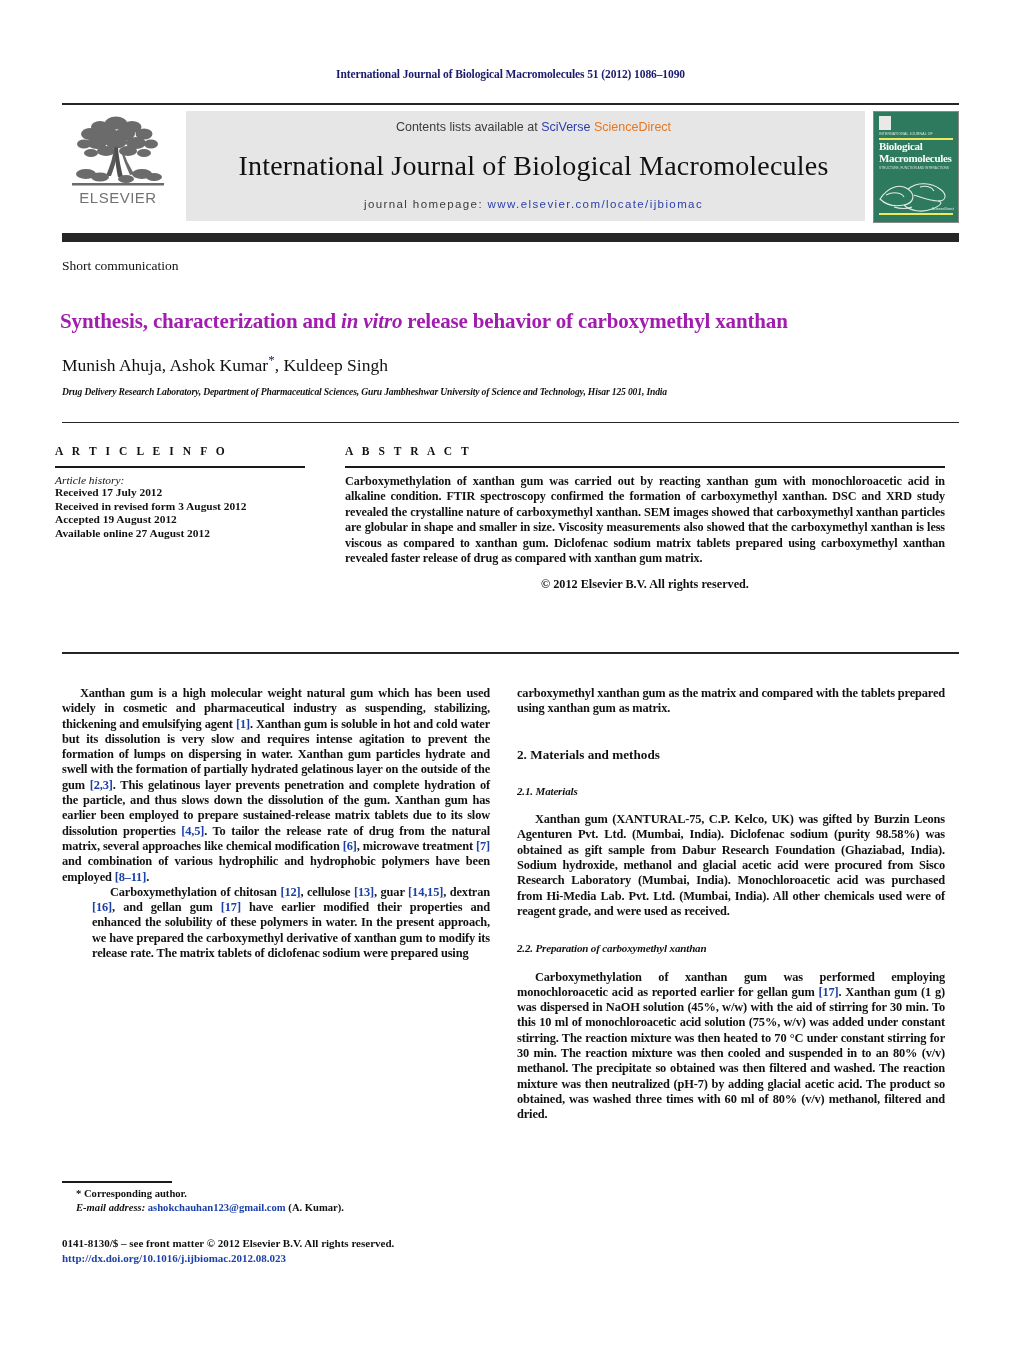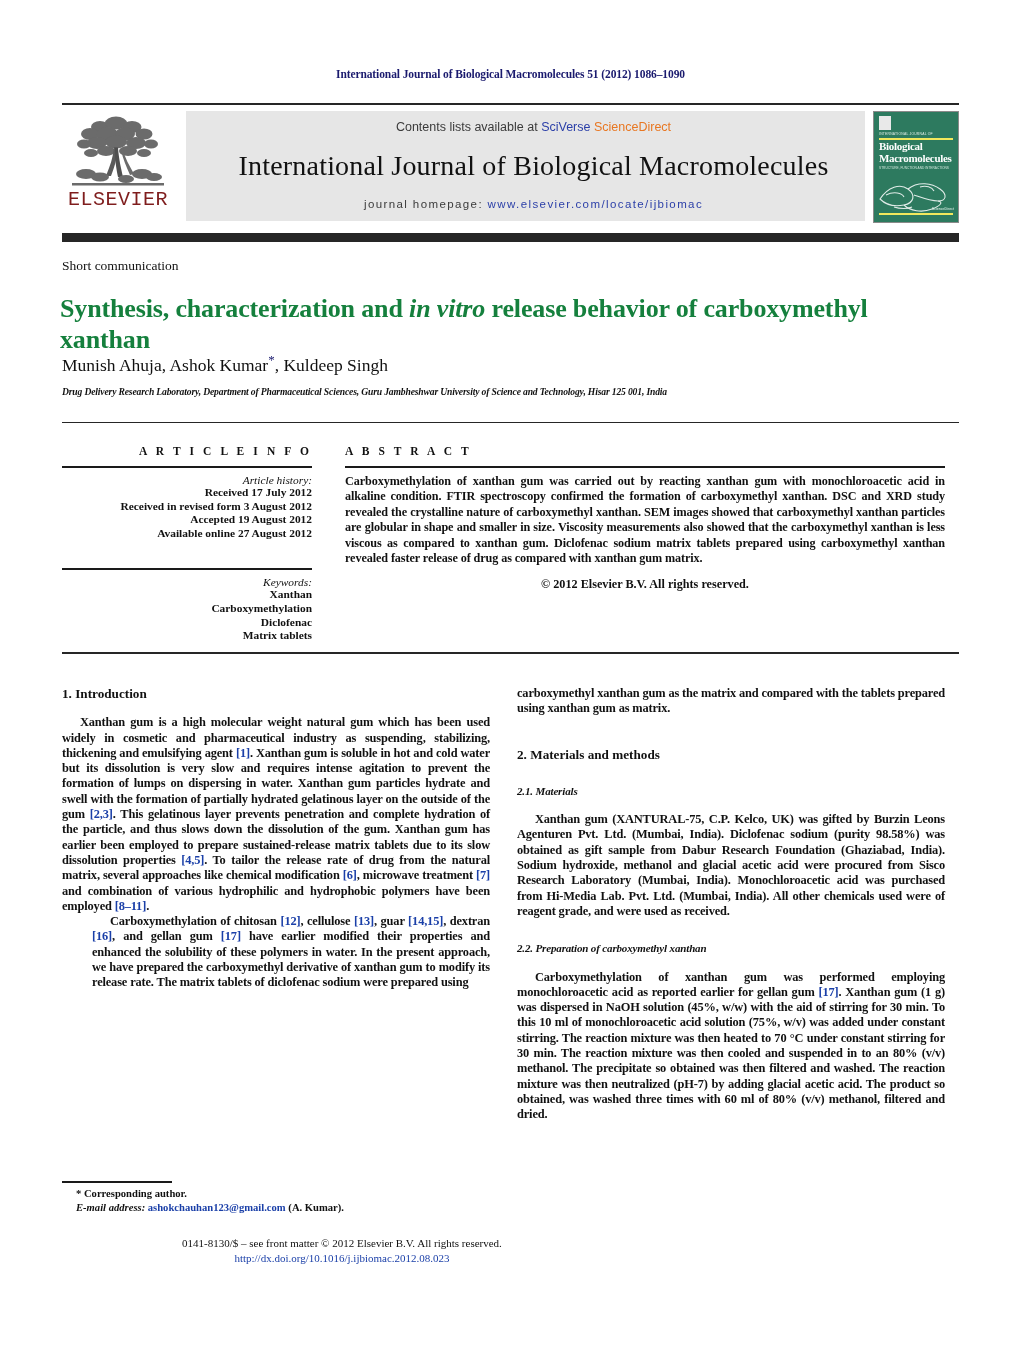--- a/index.html
+++ b/index.html
@@ -54,24 +54,24 @@
     width: 112px;
     flex: 0 0 112px;
     display: flex;
     flex-direction: column;
     align-items: center;
     justify-content: flex-start;
     padding-top: 5px;
   }
   .tree-svg { display: block; }
   .elsevier-word {
-    font-family: Liberation Mono, monospace;
-    font-size: 20px;
+    font-family: Liberation Sans, sans-serif;
+    font-size: 15px;
     letter-spacing: 0.5px;
-    color: #7f1d1d;
+    color: #737373;
     font-weight: 400;
     line-height: 1;
     margin-top: -2px;
   }
   .masthead-center {
     flex: 1 1 auto;
     background: #e6e6e6;
     margin: 2px 8px 2px 12px;
     display: flex;
     flex-direction: column;
@@ -141,26 +141,26 @@
   
   .short-comm {
     position: absolute;
     top: 258px;
     left: 62px;
     font-size: 13.5px;
     color: #111;
   }
   .article-title {
     position: absolute;
-    top: 276px;
+    top: 292px;
     left: 60px;
     width: 880px;
-    font-size: 26px;
+    font-size: 21px;
     line-height: 31px;
-    color: #15803d;
+    color: #a21caf;
     letter-spacing: -0.15px;
   }
   .article-title i { font-style: italic; }
   .authors {
     position: absolute;
     top: 352px;
     left: 62px;
     width: 880px;
     font-size: 17.5px;
     color: #111;
@@ -184,23 +184,22 @@
     left: 62px;
     width: 897px;
     height: 1px;
     background: #262626;
   }
 
   
   .infoblock {
     position: absolute;
     top: 445px;
-    left: 62px;
+    left: 55px;
     width: 250px;
-    text-align: right;
   }
   .abstractblock {
     position: absolute;
     top: 445px;
     left: 345px;
     width: 600px;
   }
   .sechead {
     font-family: "Liberation Serif", serif;
     font-size: 11.5px;
@@ -307,22 +306,21 @@
   .footnote .email { color: #1a3fa8; }
 
   .footer {
     position: absolute;
     left: 62px;
     top: 1236px;
     width: 560px;
     font-size: 11px;
     line-height: 14.5px;
     color: #111;
-    font-weight: normal;
-    text-align: center;
+    font-weight: bold;
   }
   .footer .doi { color: #1a3fa8; }
 </style>
 </head>
 <body>
 
 <div class="page">
 
   <div class="running-head">International Journal of Biological Macromolecules 51 (2012) 1086–1090</div>
 
@@ -415,41 +413,32 @@
 
   <div class="infoblock">
     <div class="sechead">A R T I C L E    I N F O</div>
     <div class="thin-rule"></div>
     <div class="hist-label">Article history:</div>
     <div class="hist-line">Received 17 July 2012</div>
     <div class="hist-line">Received in revised form 3 August 2012</div>
     <div class="hist-line">Accepted 19 August 2012</div>
     <div class="hist-line">Available online 27 August 2012</div>
 
-    <div class="kwblock">
-      <div class="thin-rule"></div>
-      <div class="kw-label">Keywords:</div>
-      <div class="kw-line">Xanthan</div>
-      <div class="kw-line">Carboxymethylation</div>
-      <div class="kw-line">Diclofenac</div>
-      <div class="kw-line">Matrix tablets</div>
-    </div>
   </div>
 
   <div class="abstractblock">
     <div class="sechead">A B S T R A C T</div>
     <div class="thin-rule"></div>
     <div class="abstract-text">Carboxymethylation of xanthan gum was carried out by reacting xanthan gum with monochloroacetic acid in alkaline condition. FTIR spectroscopy confirmed the formation of carboxymethyl xanthan. DSC and XRD study revealed the crystalline nature of carboxymethyl xanthan. SEM images showed that carboxymethyl xanthan particles are globular in shape and smaller in size. Viscosity measurements also showed that the carboxymethyl xanthan is less viscous as compared to xanthan gum. Diclofenac sodium matrix tablets prepared using carboxymethyl xanthan revealed faster release of drug as compared with xanthan gum matrix.</div>
     <div class="copyright">© 2012 Elsevier B.V. All rights reserved.</div>
   </div>
 
   <div class="rule-under-abs"></div>
 
   <div class="col col-left">
-    <div class="h1">1.  Introduction</div>
 
     <p class="body"><span>Xanthan gum is a high molecular weight natural gum which has been used widely in cosmetic and pharmaceutical industry as suspending, stabilizing, thickening and emulsifying agent </span><span class="ref">[1]</span><span>. Xanthan gum is soluble in hot and cold water but its dissolution is very slow and requires intense agitation to prevent the formation of lumps on dispersing in water. Xanthan gum particles hydrate and swell with the formation of partially hydrated gelatinous layer on the outside of the gum </span><span class="ref">[2,3]</span><span>. This gelatinous layer prevents penetration and complete hydration of the particle, and thus slows down the dissolution of the gum. Xanthan gum has earlier been employed to prepare sustained-release matrix tablets due to its slow dissolution properties </span><span class="ref">[4,5]</span><span>. To tailor the release rate of drug from the natural matrix, several approaches like chemical modification </span><span class="ref">[6]</span><span>, microwave treatment </span><span class="ref">[7]</span><span> and combination of various hydrophilic and hydrophobic polymers have been employed </span><span class="ref">[8–11]</span><span>.</span></p>
 
     <p class="body"><span>Carboxymethylation of chitosan </span><span class="ref">[12]</span><span>, cellulose </span><span class="ref">[13]</span><span>, guar </span><span class="ref">[14,15]</span><span>, dextran </span><span class="ref">[16]</span><span>, and gellan gum </span><span class="ref">[17]</span><span> have earlier modified their properties and enhanced the solubility of these polymers in water. In the present approach, we have prepared the carboxymethyl derivative of xanthan gum to modify its release rate. The matrix tablets of diclofenac sodium were prepared using</span></p>
   </div>
 
   <div class="col col-right">
     <p class="cont">carboxymethyl xanthan gum as the matrix and compared with the tablets prepared using xanthan gum as matrix.</p>
 
     <div class="h1 spaced">2.  Materials and methods</div>

